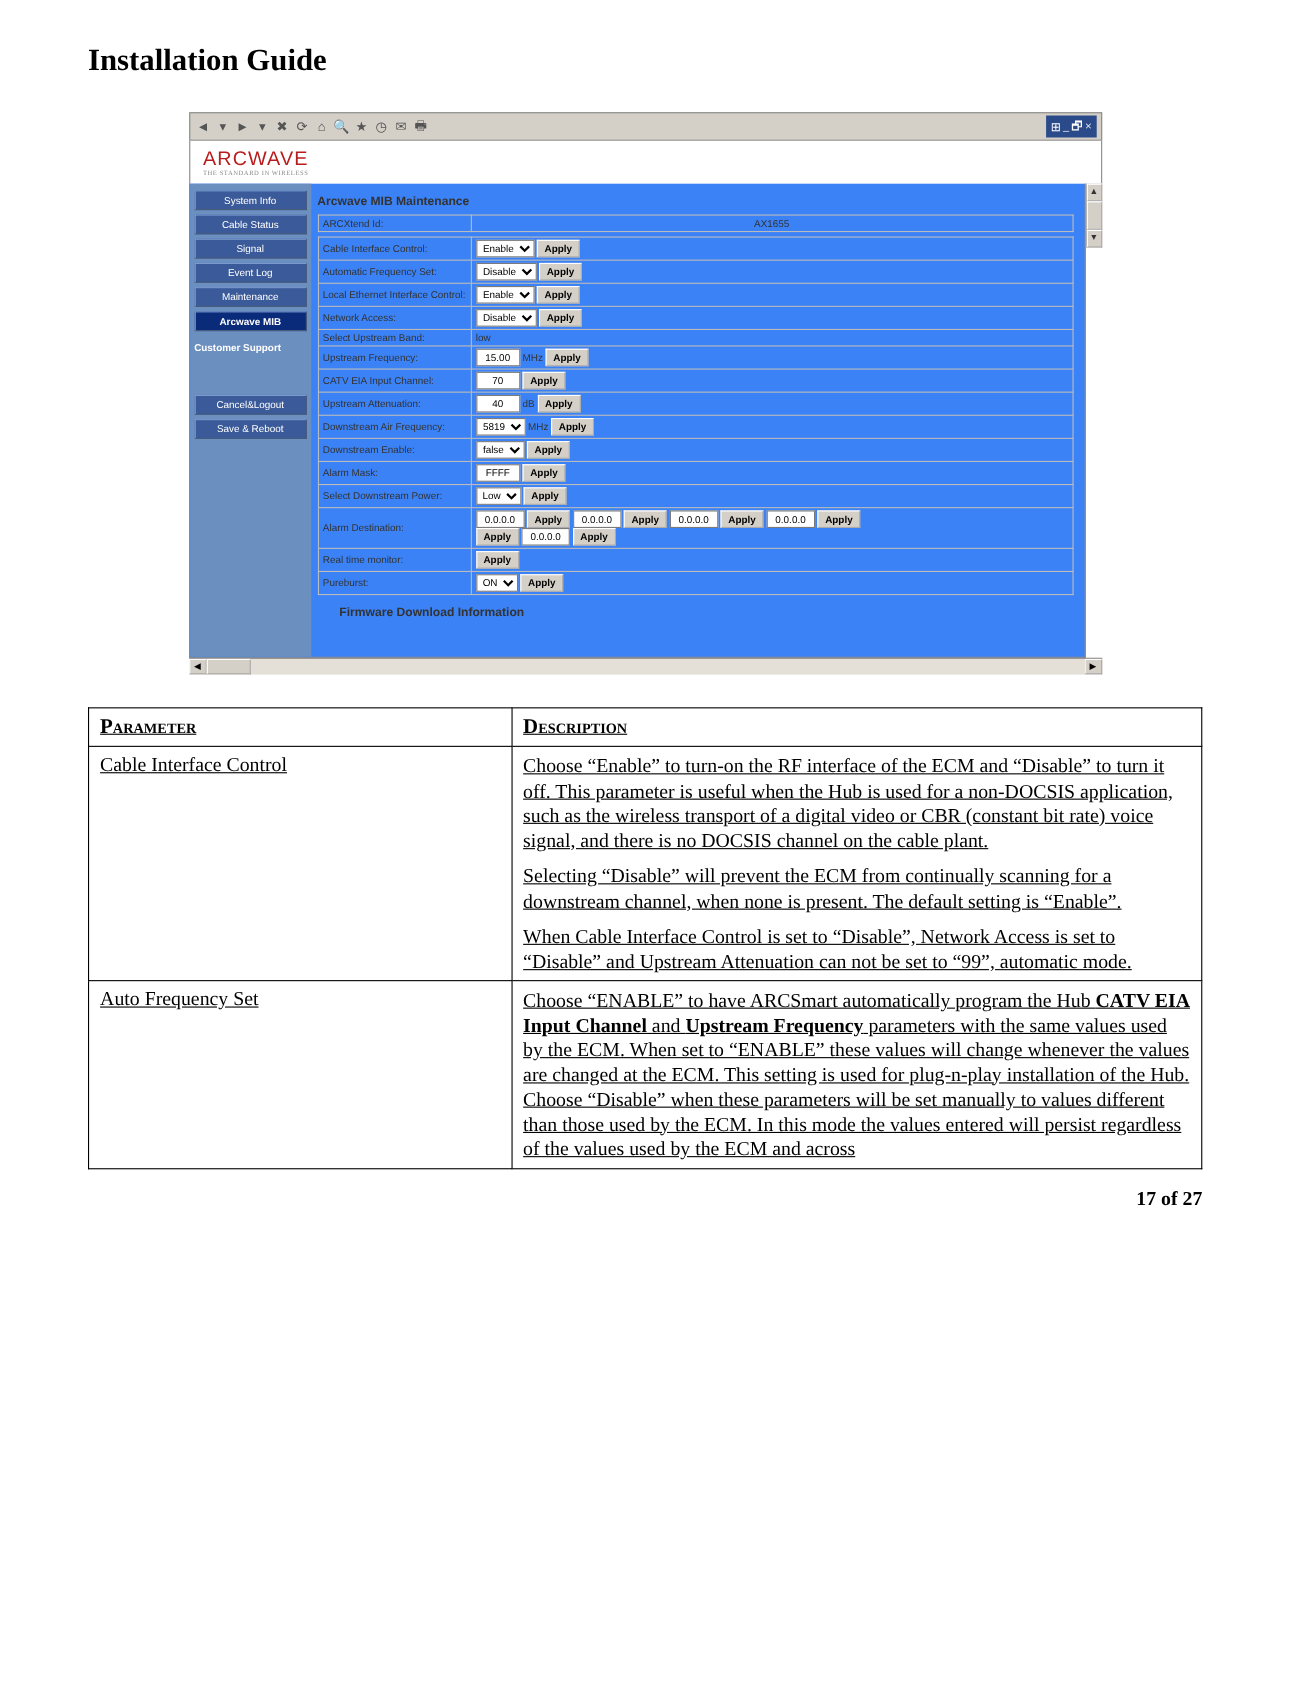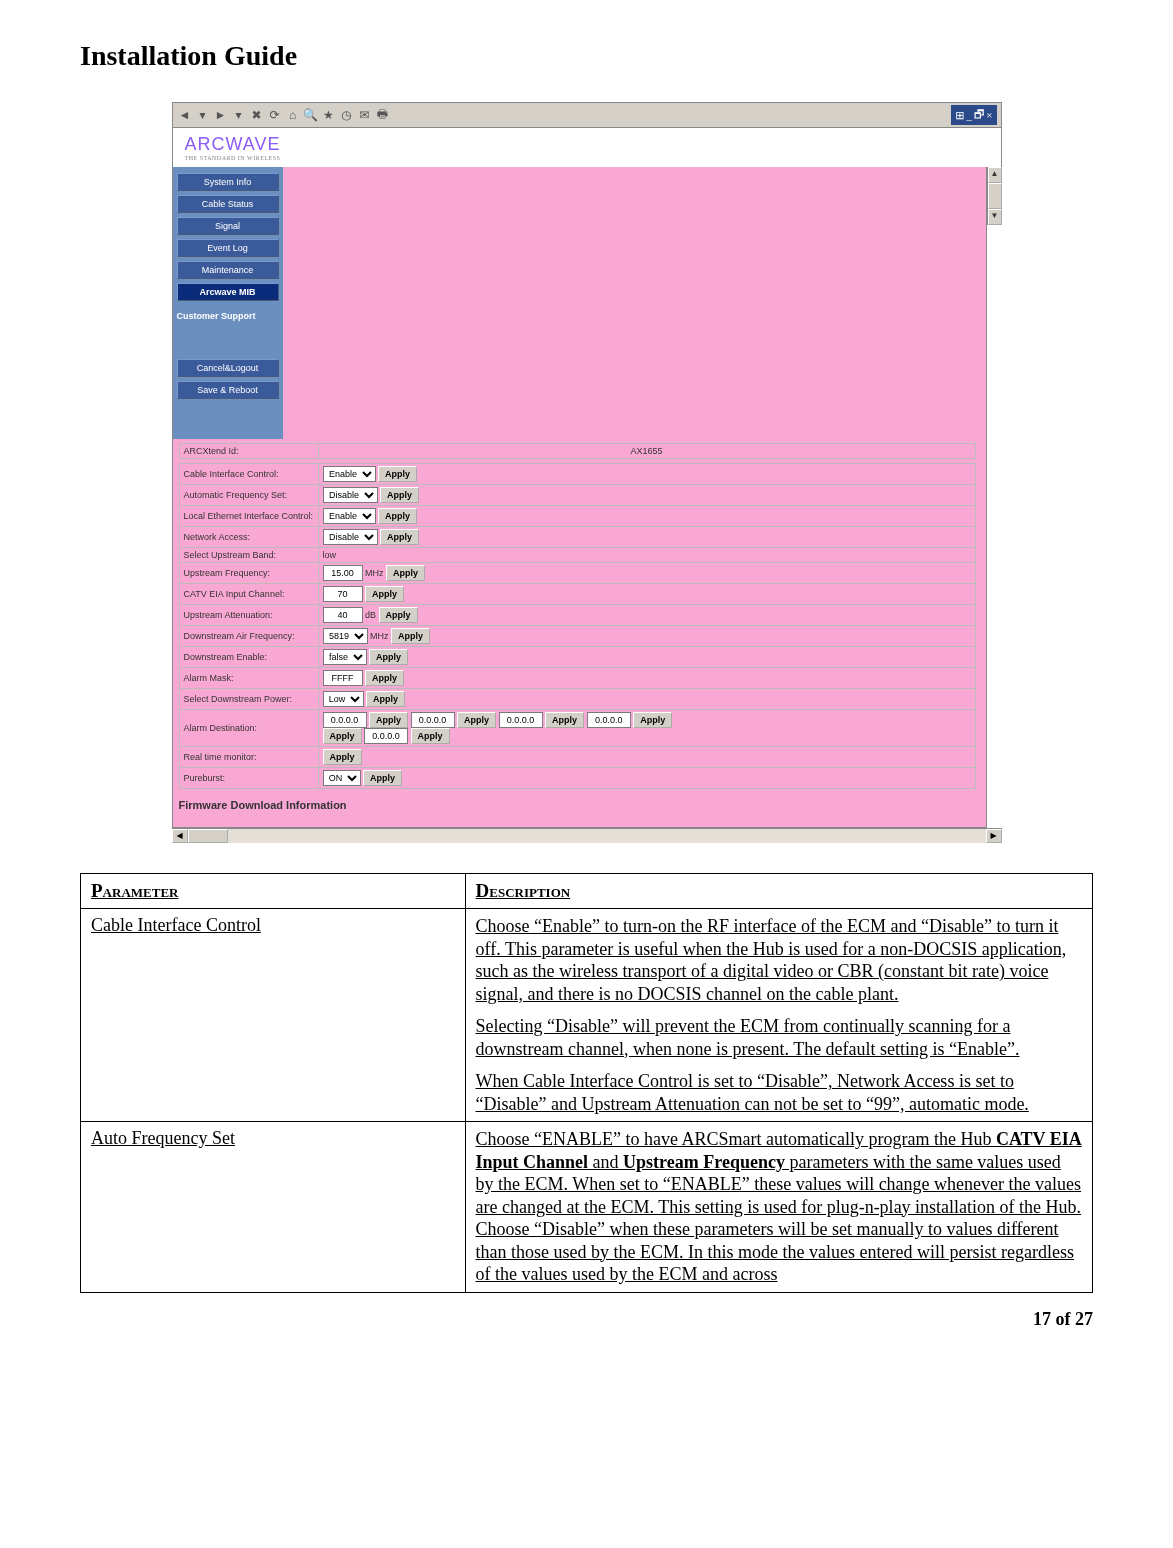--- a/index.html
+++ b/index.html
@@ -13,23 +13,23 @@
   .doc-header { text-align: left; font-size: 28px; font-weight: bold; margin: 10px 0 30px; }
   .screenshot-wrap { margin: 0 auto 30px; width: 830px; }
   .toolbar {
     background: #d4d0c8; display: flex; align-items: center; gap: 2px;
     padding: 2px 4px; font-size: 11px; border: 1px solid #888; height: 20px;
   }
   .toolbar .icn { width: 16px; height: 16px; display: inline-flex; align-items: center; justify-content: center; color: #555; font-size: 12px; }
   .toolbar .spacer-r { flex: 1; }
   .toolbar .right-grp { background: #2a4a8a; color: #fff; display: flex; align-items: center; gap: 2px; padding: 0 4px; height: 100%; }
   .brand-row { padding: 6px 12px; background: #fff; border-left: 1px solid #888; border-right: 1px solid #888; }
-  .brand { font-size: 18px; color: #8b5cf6; letter-spacing: 1px; font-family: Arial, sans-serif; }
+  .brand { font-size: 18px; color: #b91c1c; letter-spacing: 1px; font-family: Arial, sans-serif; }
   .brand-sub { font-size: 6px; color: #888; letter-spacing: 0.5px; }
-  .content-area { display: flex; border: 1px solid #888; border-top: none; background: #f9a8d4; min-height: 430px; flex-direction: column; }
+  .content-area { display: flex; border: 1px solid #888; border-top: none; background: #3b82f6; min-height: 430px; }
   .side { width: 110px; background: #6b8fbf; padding: 6px 4px 40px; box-sizing: border-box; display: flex; flex-direction: column; gap: 4px; }
   .side-item { font-size: 9px; font-family: Arial, sans-serif; color: #fff; background: #3a5a9a; text-align: center; padding: 3px 2px; border: 1px outset #7a9acf; cursor: pointer; }
   .side-item.selected { background: #0a2a7a; font-weight: bold; }
   .side-heading { font-size: 9px; font-family: Arial, sans-serif; font-weight: bold; color: #fff; margin: 6px 0 0; }
   .main { flex: 1; padding: 4px 10px 10px 6px; font-family: Arial, sans-serif; font-size: 10px; color: #333; }
   .main h3 { font-size: 11px; margin: 6px 0; }
   .mtable { width: 100%; border-collapse: collapse; }
   .mtable td { border: 1px solid #bbb; padding: 2px 4px; vertical-align: middle; font-size: 9px; }
   .mtable td.lbl { width: 130px; color: #333; }
   .mtable select, .mtable input[type=text] {
@@ -102,20 +102,21 @@
         <div class="side-item">Event Log</div>
         <div class="side-item">Maintenance</div>
         <div class="side-item selected">Arcwave MIB</div>
         <div class="side-heading">Customer Support</div>
         <div style="height:30px;"></div>
         <div class="side-item">Cancel&amp;Logout</div>
         <div class="side-item">Save &amp; Reboot</div>
       </div>
 
       <div class="main">
+        <h3>Arcwave MIB Maintenance</h3>
         <table class="mtable">
           <tbody>
                 <tr>
             <td class="lbl">ARCXtend Id:</td>
             <td style="text-align:center;">AX1655</td>
           </tr>
         </tbody>
             </table>
 
         <table class="mtable" style="margin-top:4px;">
@@ -228,21 +229,21 @@
           <tr>
             <td class="lbl">Pureburst:</td>
             <td>
               <select><option>ON</option></select>
               <button class="apply-btn">Apply</button>
             </td>
           </tr>
         </tbody>
             </table>
 
-        <h3 style="margin-top:10px;">Firmware Download Information</h3>
+        <h3 style="margin-top:10px;margin-left:20px;">Firmware Download Information</h3>
       </div>
     </div>
     <div class="vscroll">
       <div class="arr">▲</div>
       <div class="thumb"></div>
       <div class="track"></div>
       <div class="arr">▼</div>
     </div>
     </div>
     <div class="hscroll">

